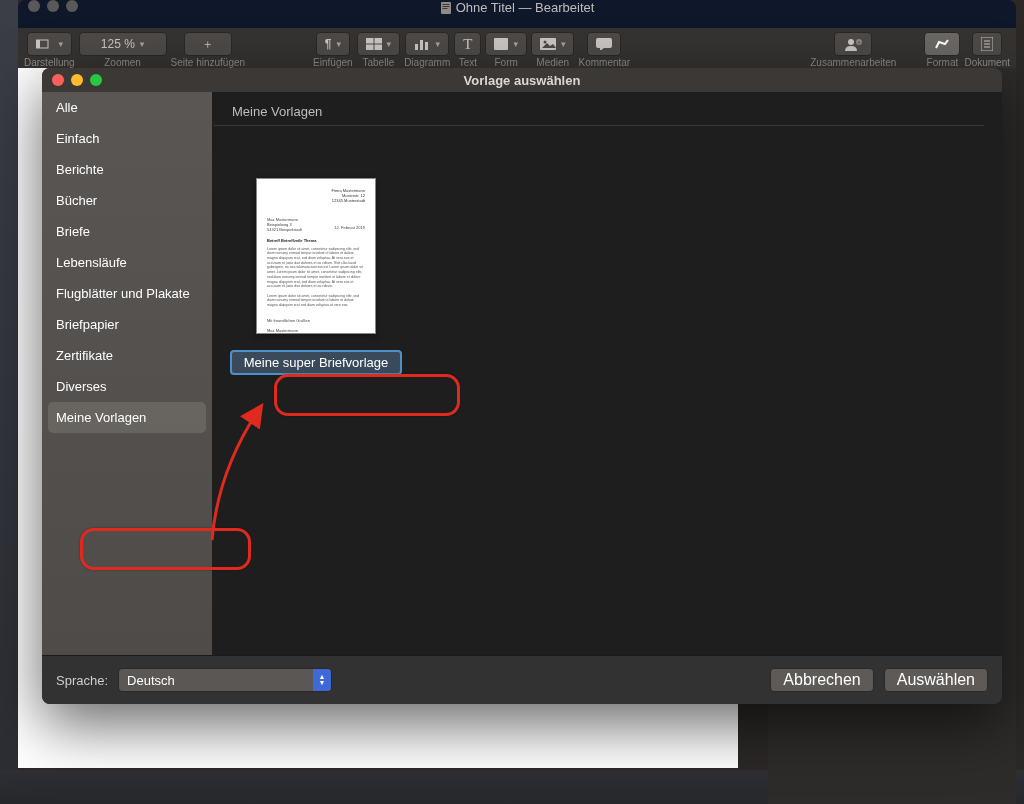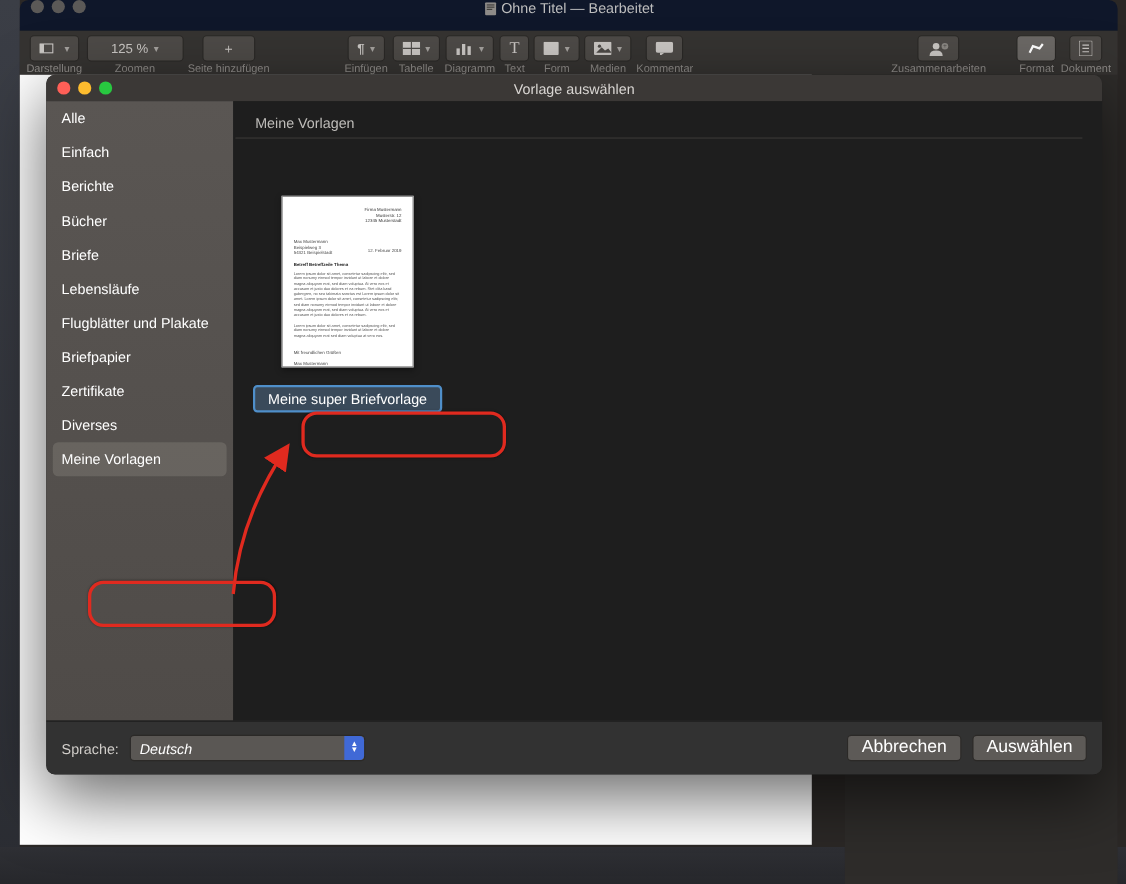--- a/index.html
+++ b/index.html
@@ -15,21 +15,21 @@
   .tbgrp{display:flex;flex-direction:column;align-items:center;color:#8e8b88;font-size:10px;gap:1px;}
   .tbbtn{height:22px;background:#4d4a47;border:1px solid #2a2826;border-radius:4px;display:flex;align-items:center;justify-content:center;color:#c9c6c3;font-size:12px;padding:0 8px;gap:5px;}
   .tbbtn.wide{min-width:70px;}
   .tbbtn svg{fill:#c9c6c3;}
   .tb-spacer{flex:1;}
   .caret{font-size:9px;opacity:.7;}
   .paper{position:absolute;left:18px;top:68px;width:720px;height:700px;background:#fff;}
   .rpanel{position:absolute;right:8px;top:68px;width:248px;height:736px;background:#2e2c2a;}
   
   .modal{position:absolute;left:42px;top:68px;width:960px;height:636px;background:#262626;border-radius:8px;box-shadow:0 20px 60px rgba(0,0,0,.6);overflow:hidden;}
-  .m-titlebar{height:24px;background:#3b3836;display:flex;align-items:center;position:relative;}
+  .m-titlebar{height:24px;background:#3b3836;display:flex;align-items:center;position:relative;font-weight:bold;}
   .m-traffic{display:flex;gap:7px;margin-left:10px;}
   .m-tl{width:12px;height:12px;border-radius:50%;}
   .m-tl.r{background:#ff5f57;} .m-tl.y{background:#febc2e;} .m-tl.g{background:#28c840;}
   .m-title{position:absolute;left:0;right:0;text-align:center;font-size:13px;color:#d9d6d3;}
   .m-body{position:absolute;top:24px;left:0;right:0;bottom:48px;display:flex;}
   .sidebar{width:170px;background:linear-gradient(#5a5653,#4f4b48);padding:0 0;}
   .sb-item{padding:8px 14px;font-size:13px;color:#fff;cursor:default;}
   .sb-item.sel{background:rgba(120,116,112,.55);border-radius:5px;margin:0 6px;padding:8px 8px;}
   .content{flex:1;background:#1e1e1e;display:flex;flex-direction:column;}
   .c-head{padding:12px 18px 6px 18px;font-size:13px;color:#bfbdba;border-bottom:1px solid #3b3937;margin:0 18px 0 2px;}
@@ -41,21 +41,21 @@
   .thumb .addr{margin-top:14px;font-size:4px;color:#444;line-height:1.3;}
   .thumb .date{text-align:right;font-size:4px;color:#444;margin-top:-8px;}
   .thumb .subj{font-size:4px;color:#222;margin-top:8px;font-weight:600;}
   .thumb .body{font-size:3.5px;color:#555;line-height:1.35;margin-top:4px;}
   .thumb .sign{font-size:4px;color:#444;margin-top:10px;}
   .tpl-name{margin-top:16px;width:172px;}
   .tpl-name input{width:100%;box-sizing:border-box;background:#3a4a5a;border:2px solid #4f8fca;border-radius:4px;color:#fff;font-size:13px;padding:3px 6px;text-align:center;outline:none;}
   .m-footer{position:absolute;left:0;right:0;bottom:0;height:48px;background:#323232;border-top:1px solid #1a1a1a;display:flex;align-items:center;padding:0 14px;gap:10px;}
   .m-footer .lbl{font-size:13px;color:#d0cdc9;}
   .lang-select{display:flex;align-items:center;background:#5a5754;border:1px solid #2b2927;border-radius:4px;height:22px;width:212px;position:relative;}
-  .lang-select span{flex:1;padding:0 8px;font-size:13px;color:#fff;font-style:italic;}
+  .lang-select span{flex:1;padding:0 8px;font-size:13px;color:#fff;}
   .lang-select .sep{width:18px;height:100%;background:#4069d6;border-top-right-radius:4px;border-bottom-right-radius:4px;display:flex;flex-direction:column;align-items:center;justify-content:center;color:#fff;font-size:7px;line-height:6px;}
   .m-footer .sp{flex:1;}
   .btn{height:22px;padding:0 12px;background:#5d5a57;border:1px solid #2b2927;border-radius:4px;color:#fff;font-size:16px;display:flex;align-items:center;text-align:center;}
   
   .annot{position:absolute;border:3px solid #e02a1f;border-radius:14px;pointer-events:none;box-shadow:0 0 2px rgba(0,0,0,.4);}
   .arrow{position:absolute;pointer-events:none;}
   
   .desk-left{position:absolute;left:0;top:0;width:18px;height:804px;background:linear-gradient(#3b3e46,#2b2d33);}
   .desk-btm{position:absolute;left:0;bottom:0;width:1024px;height:34px;background:linear-gradient(#2f3035,#26272b);}
 </style>

